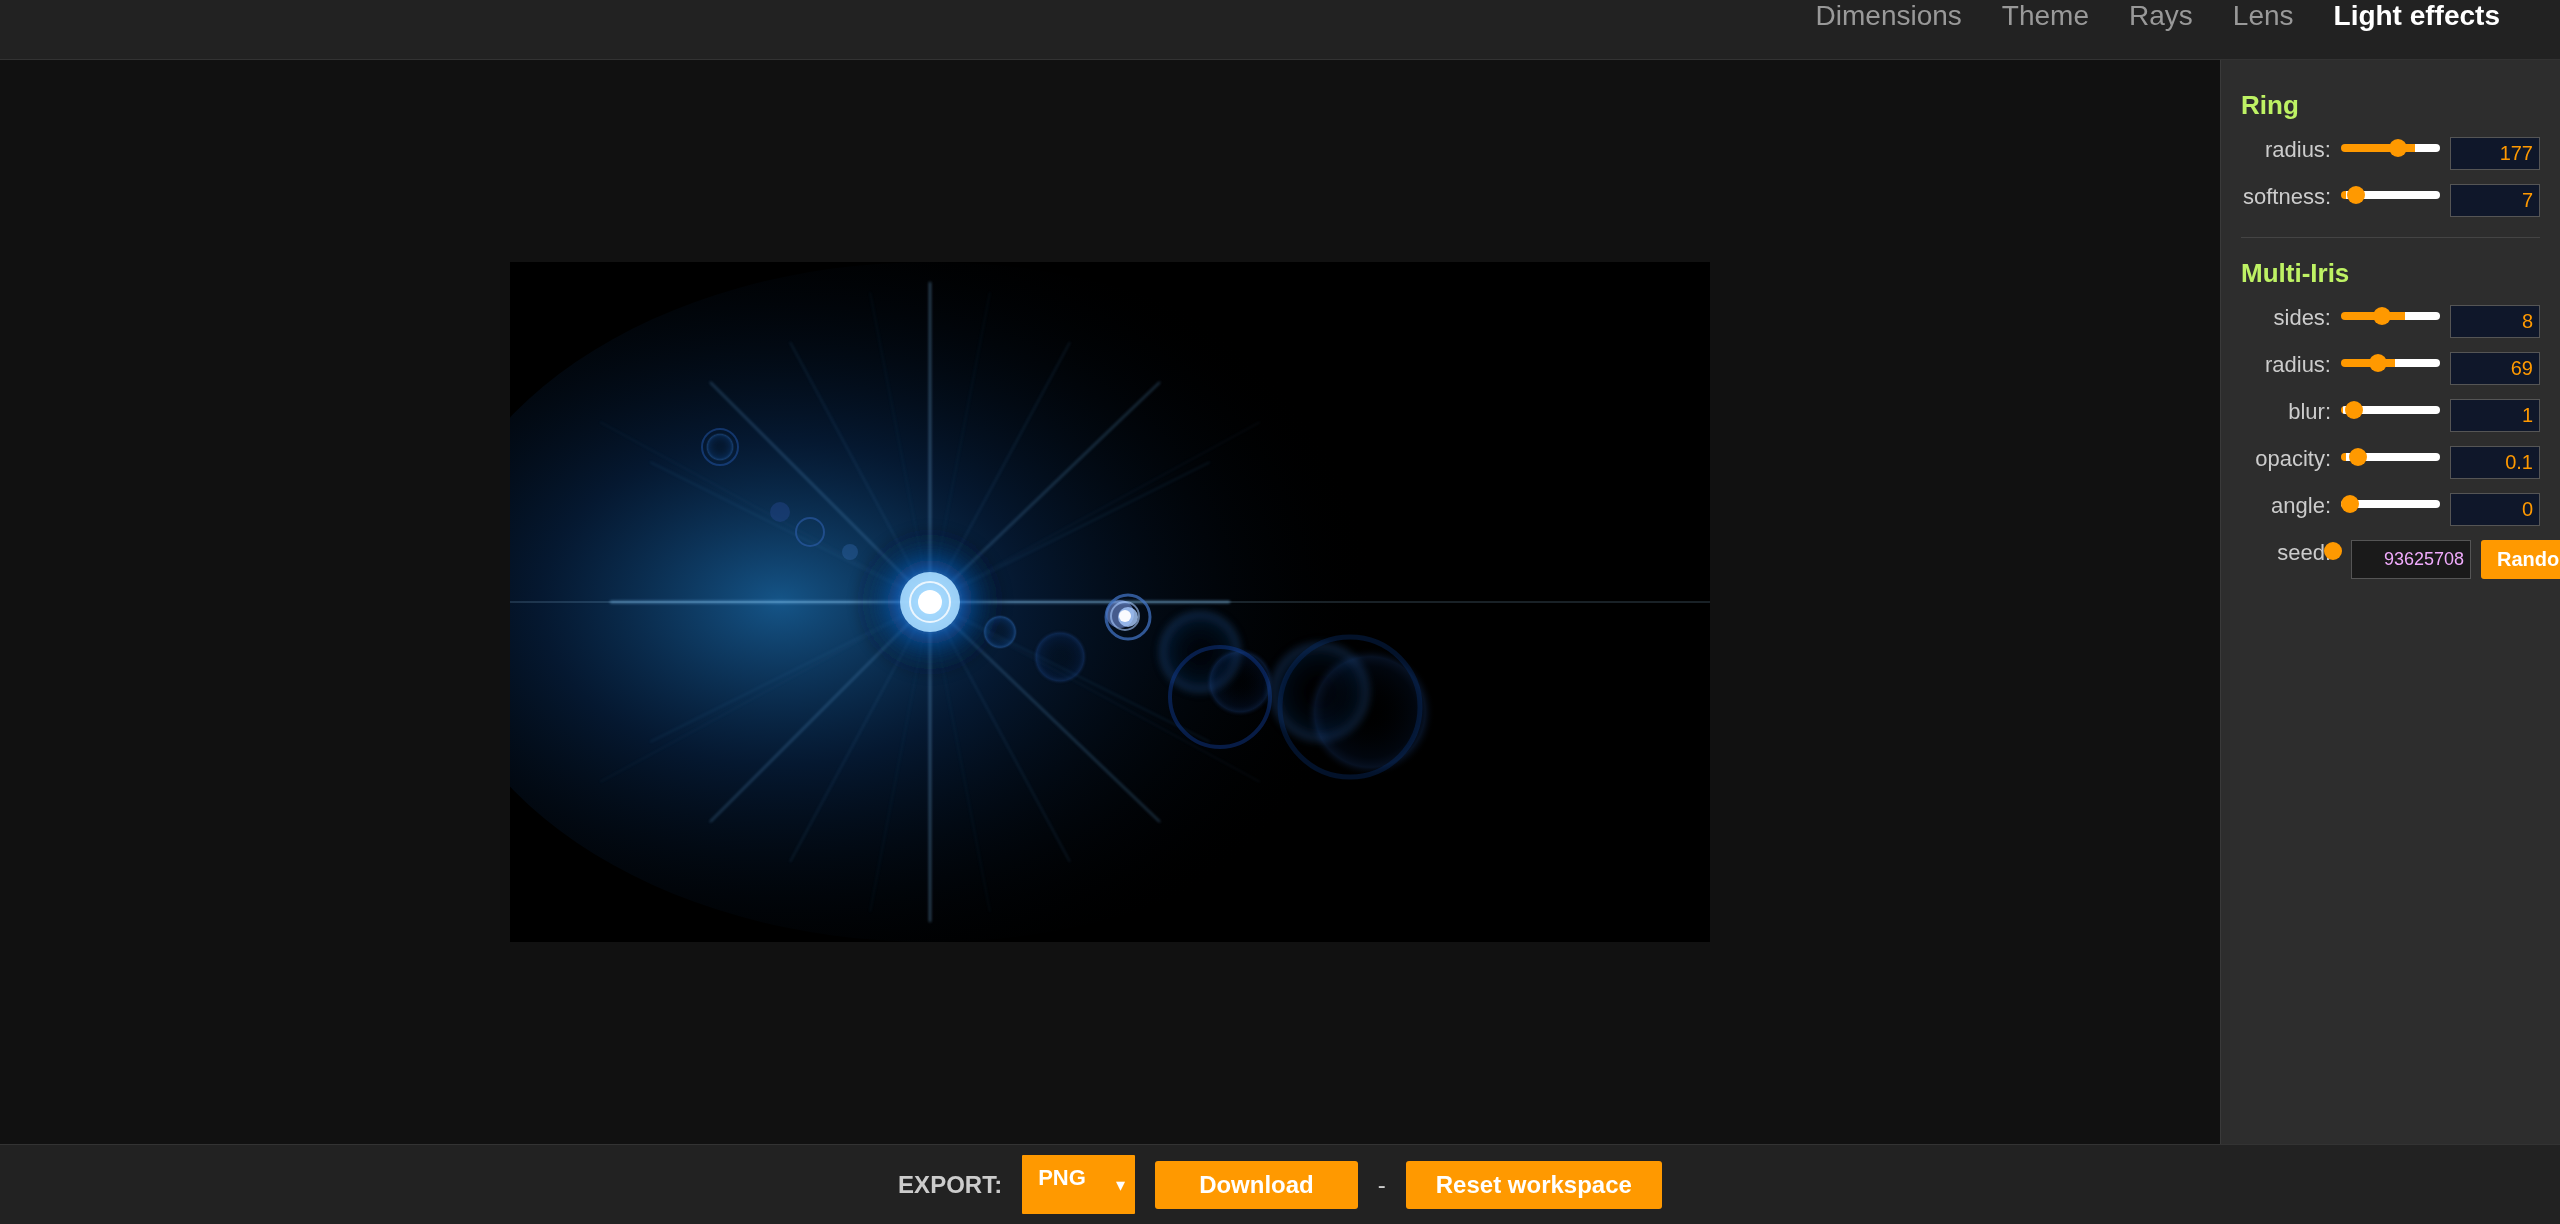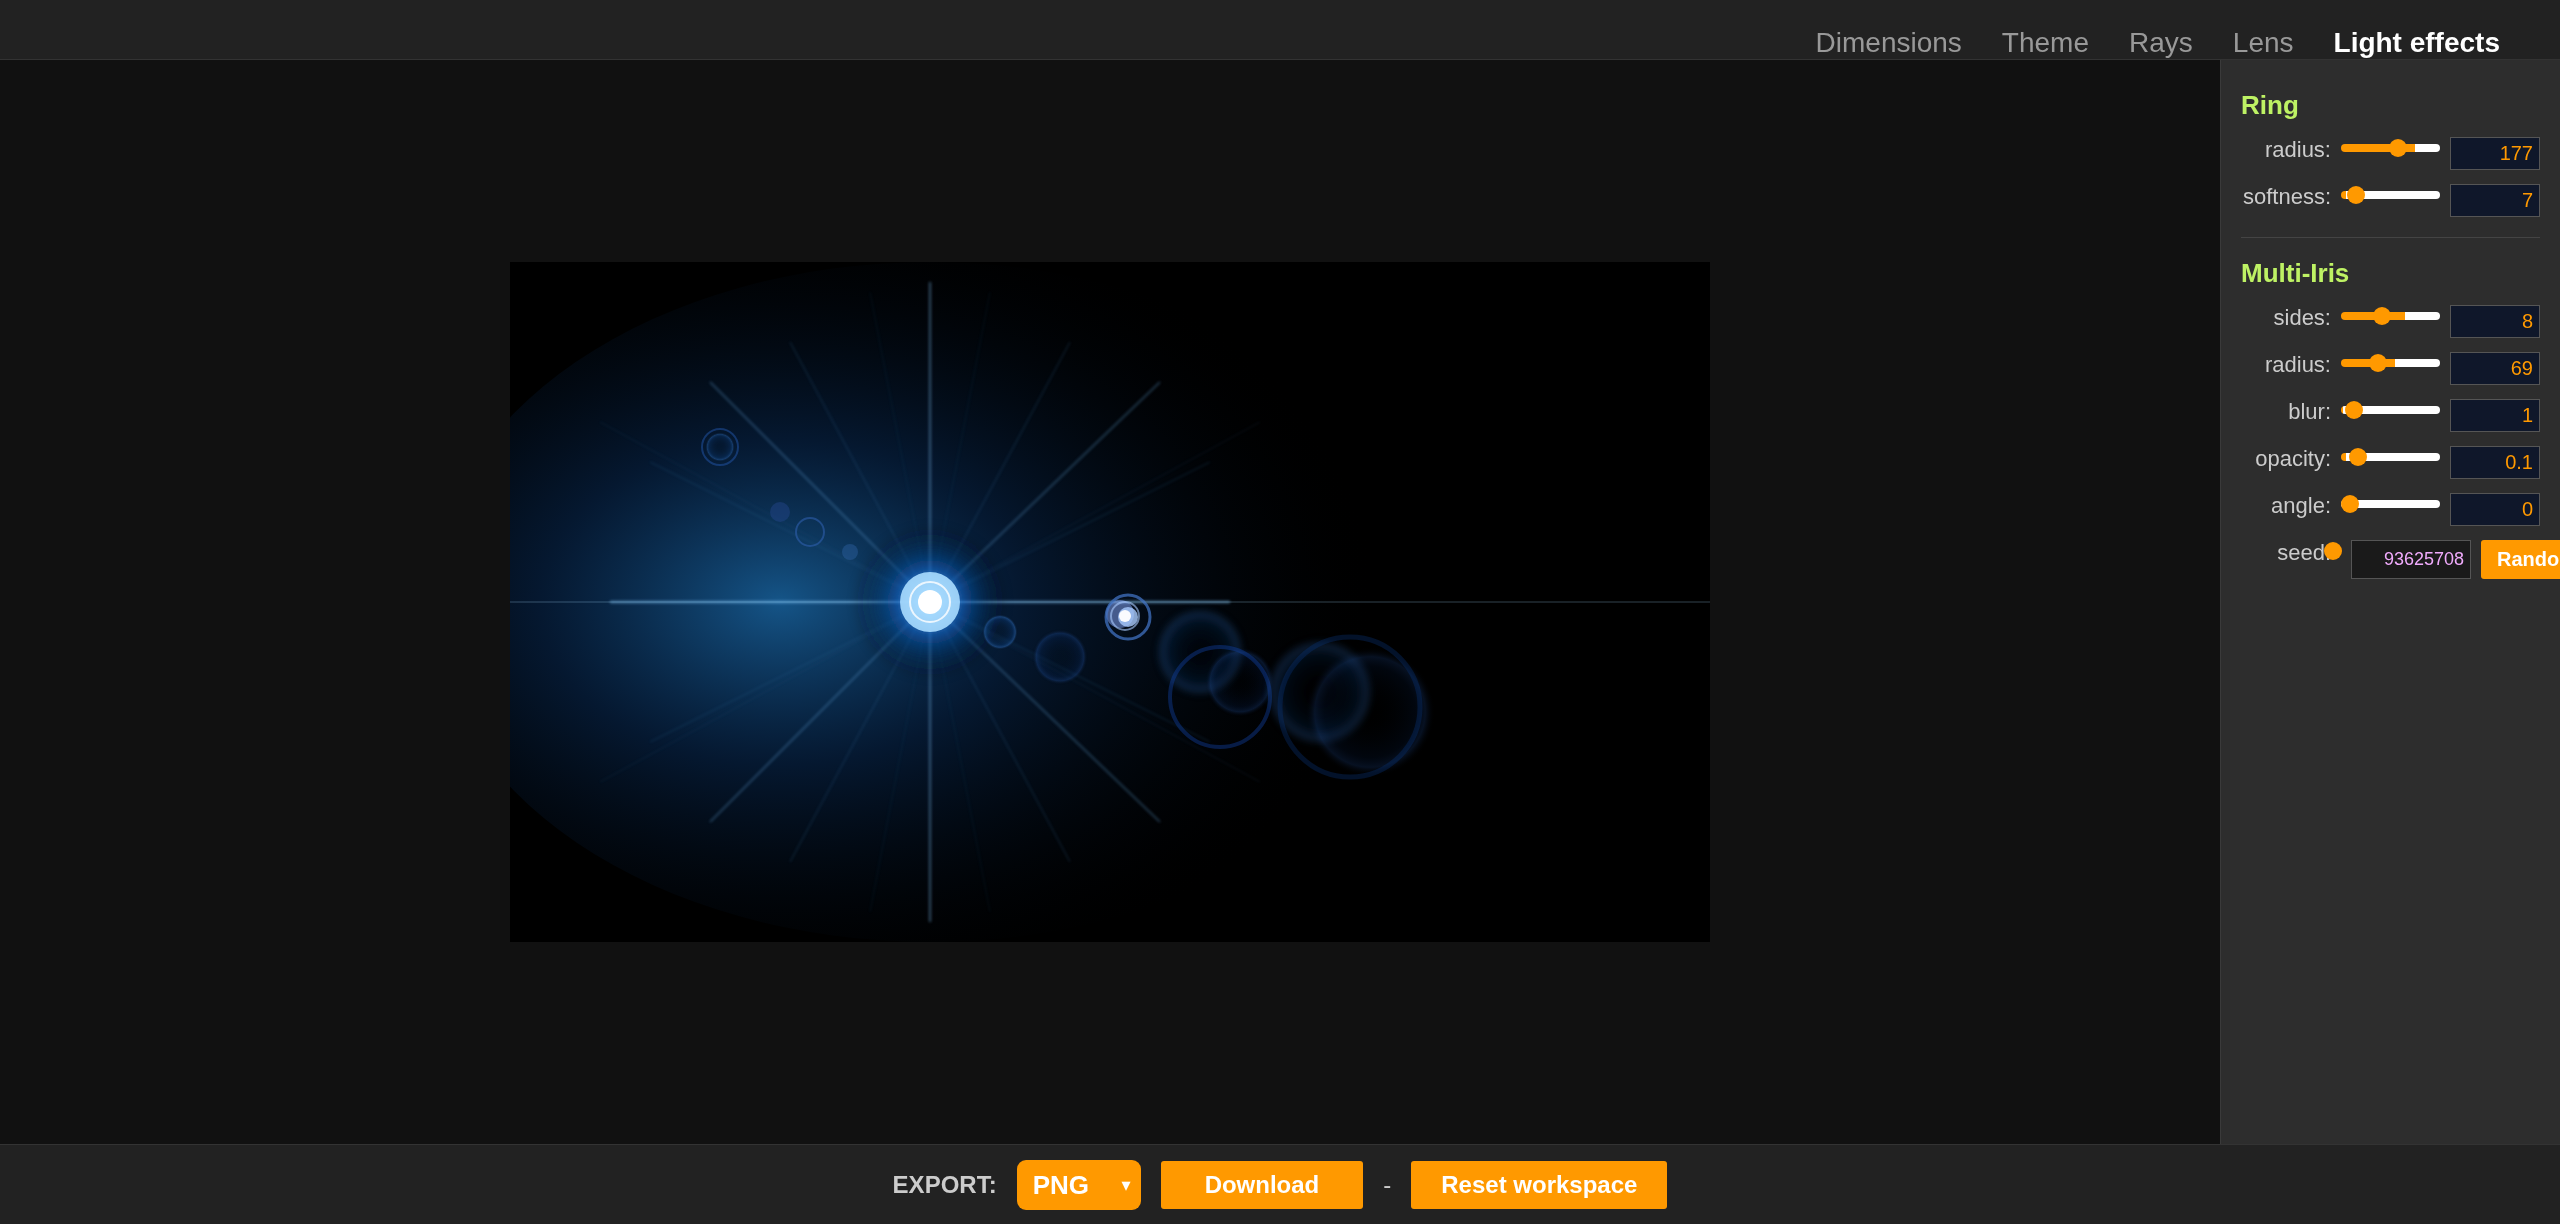--- a/index.html
+++ b/index.html
@@ -12,21 +12,21 @@
       overflow: hidden;
       display: flex;
       flex-direction: column;
     }
 
     
     .top-nav {
       background: #222;
       height: 60px;
       display: flex;
-      align-items: flex-end;
+      align-items: flex-start;
       padding: 0 20px;
       border-bottom: 1px solid #333;
       flex-shrink: 0;
     }
     .nav-spacer { flex: 1; }
     .nav-tabs {
       display: flex;
       gap: 40px;
       padding-right: 40px;
     }
@@ -192,25 +192,25 @@
 
     .format-select-wrapper {
       position: relative;
       display: inline-block;
     }
 
     .format-select {
       background: #f90;
       color: #fff;
       border: none;
-      padding: 10px 36px 10px 16px;
-      font-size: 26px;
-      font-weight: bold;
-      cursor: pointer;
-      border-radius: 9px;
+      padding: 10px 36px 24px 16px;
+      font-size: 22px;
+      font-weight: bold;
+      cursor: pointer;
+      border-radius: 1px;
       -webkit-appearance: none;
       appearance: none;
     }
 
     .format-select-arrow {
       position: absolute;
       right: 10px;
       top: 50%;
       transform: translateY(-50%);
       color: #fff;

